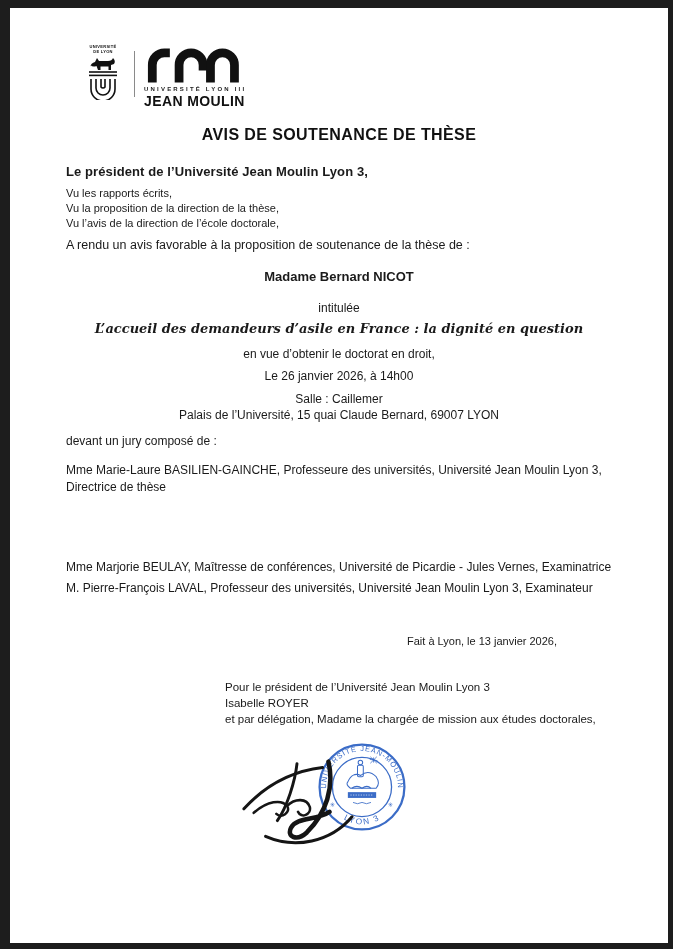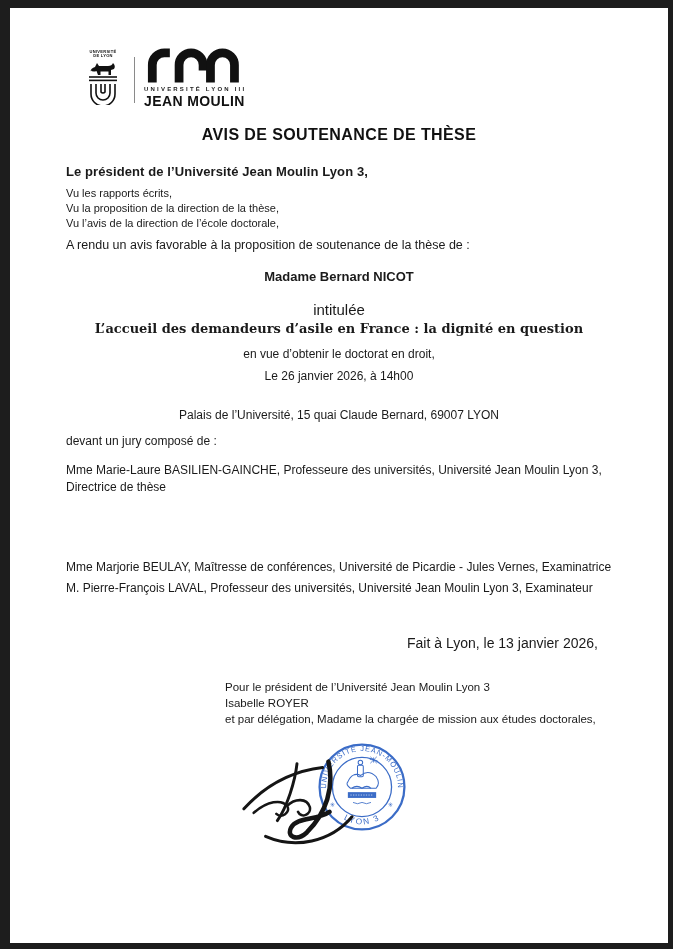--- a/index.html
+++ b/index.html
@@ -9,38 +9,38 @@
     font-family:"Liberation Sans", sans-serif;
   }
   .page {
     position:absolute; left:10px; top:8px; width:658px; height:935px;
     background:#ffffff; color:#1a1a1a; overflow:hidden;
   }
   .abs { position:absolute; }
   .center { left:0; width:100%; text-align:center; }
 
   
-  .logo-row { display:flex; align-items:center; }
+  .logo-row { display:flex; align-items:flex-start; }
   .logo-left { width:46px; display:flex; flex-direction:column; align-items:center; }
   .udl-text { font-size:4px; font-weight:bold; letter-spacing:.3px; line-height:4.5px; text-align:center; color:#111; }
   .logo-divider { width:1px; height:46px; background:#8a8a8a; margin:6px 9px 0 8px; }
   .logo-right { display:flex; flex-direction:column; }
   .l3-small { font-size:6px; letter-spacing:2.2px; color:#222; margin-top:3px; font-weight:bold; }
   .l3-name { font-size:14px; font-weight:800; letter-spacing:.4px; color:#111; margin-top:1px; }
 
   
   .doc-title { top:118px; font-size:16px; font-weight:bold; letter-spacing:.4px; color:#111; }
   .president { left:56px; top:156px; font-size:13px; font-weight:bold; letter-spacing:.1px; }
   .vu { left:56px; font-size:11px; }
   .body-line { font-size:12.5px; }
   .candidate { top:261px; font-size:13px; font-weight:bold; }
-  .intitulee { top:293px; font-size:15px; }
-  .thesis-title { top:313px; font-size:13px; font-weight:600; font-family:"DejaVu Serif", serif; }
+  .intitulee { top:293px; font-size:12px; }
+  .thesis-title { top:313px; font-size:13px; font-weight:600; font-style:italic; font-family:"DejaVu Serif", serif; }
   .jury-item { left:56px; width:548px; font-size:12px; line-height:16.5px; }
-  .fait { left:397px; top:627px; font-size:14px; }
+  .fait { left:397px; top:627px; font-size:11px; }
   .closing { left:215px; top:671px; font-size:11.5px; line-height:16px; }
   .sig-wrap { left:228px; top:742px; width:118px; height:102px; z-index:3; }
   .stamp-wrap { left:307px; top:734px; width:90px; height:90px; z-index:2; }
 </style>
 </head>
 <body>
 
 <div class="page">
 
   <div class="abs logo-row" style="left:70px; top:37px;">
@@ -82,20 +82,21 @@
   <div class="abs vu" style="top:179px;">Vu les rapports écrits,</div>
   <div class="abs vu" style="top:194px;">Vu la proposition de la direction de la thèse,</div>
   <div class="abs vu" style="top:209px;">Vu l’avis de la direction de l’école doctorale,</div>
   <div class="abs body-line" style="left:56px; top:230px;">A rendu un avis favorable à la proposition de soutenance de la thèse de :</div>
 
   <div class="abs center candidate">Madame Bernard NICOT</div>
   <div class="abs center intitulee">intitulée</div>
   <div class="abs center thesis-title">L’accueil des demandeurs d’asile en France : la dignité en question</div>
   <div class="abs center body-line" style="top:339px; font-size:12px;">en vue d’obtenir le doctorat en droit,</div>
   <div class="abs center body-line" style="top:361px; font-size:12px;">Le 26 janvier 2026, à 14h00</div>
+  <div class="abs center body-line" style="top:384px; font-size:12px;">Salle : Caillemer</div>
   <div class="abs center body-line" style="top:400px; font-size:12px;">Palais de l’Université, 15 quai Claude Bernard, 69007 LYON</div>
 
   <div class="abs body-line" style="left:56px; top:426px; font-size:12px;">devant un jury composé de :</div>
   <div class="abs jury-item" style="top:454px;">Mme Marie-Laure BASILIEN-GAINCHE, Professeure des universités, Université Jean Moulin Lyon 3, Directrice de thèse</div>
   <div class="abs jury-item" style="top:551px;">Mme Marjorie BEULAY, Maîtresse de conférences, Université de Picardie - Jules Vernes, Examinatrice</div>
   <div class="abs jury-item" style="top:572px;">M. Pierre-François LAVAL, Professeur des universités, Université Jean Moulin Lyon 3, Examinateur</div>
 
   <div class="abs fait">Fait à Lyon, le 13 janvier 2026,</div>
   <div class="abs closing">
     <div>Pour le président de l’Université Jean Moulin Lyon 3</div>

